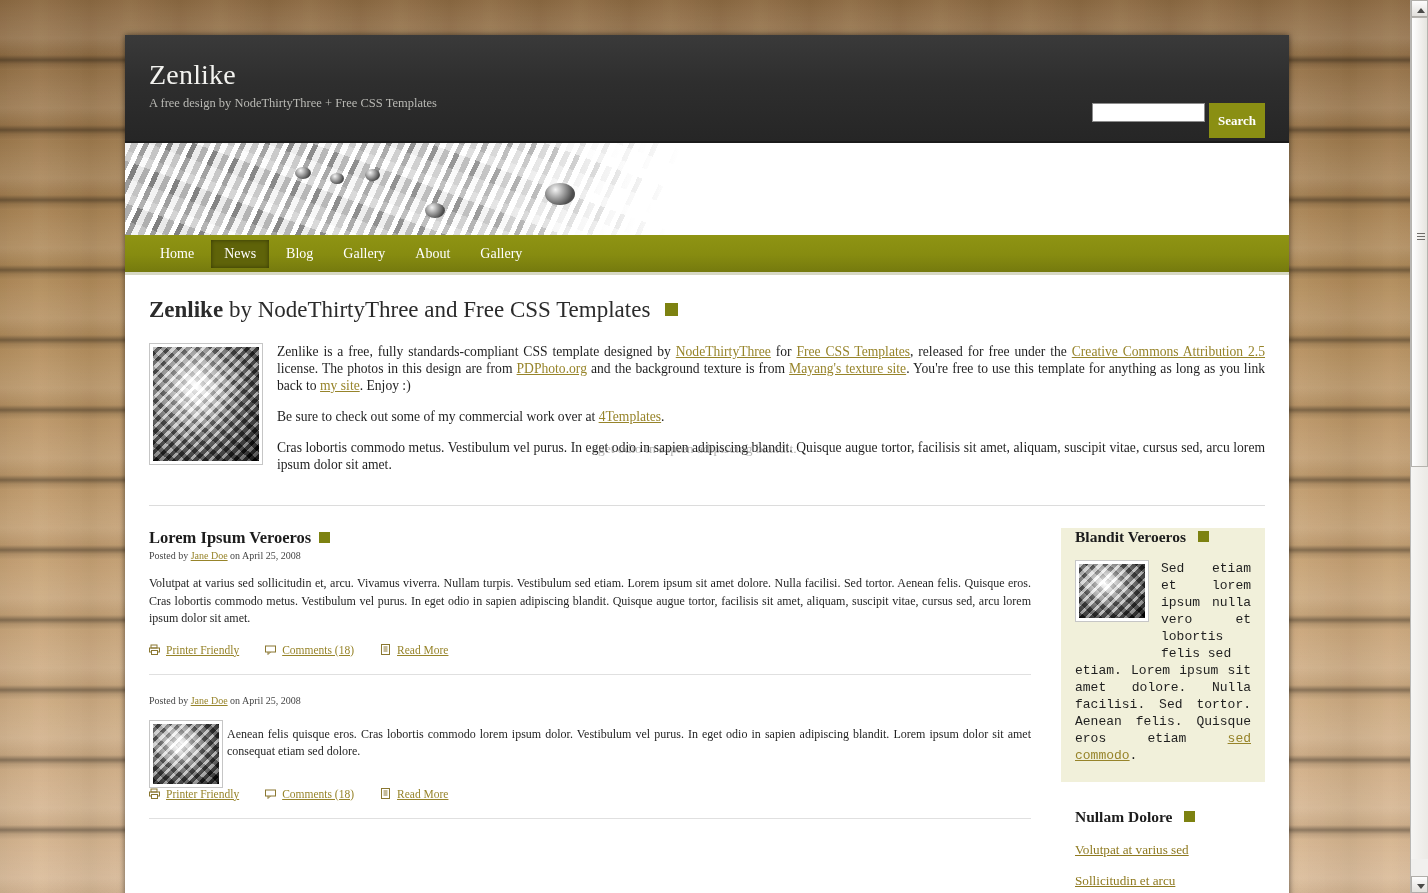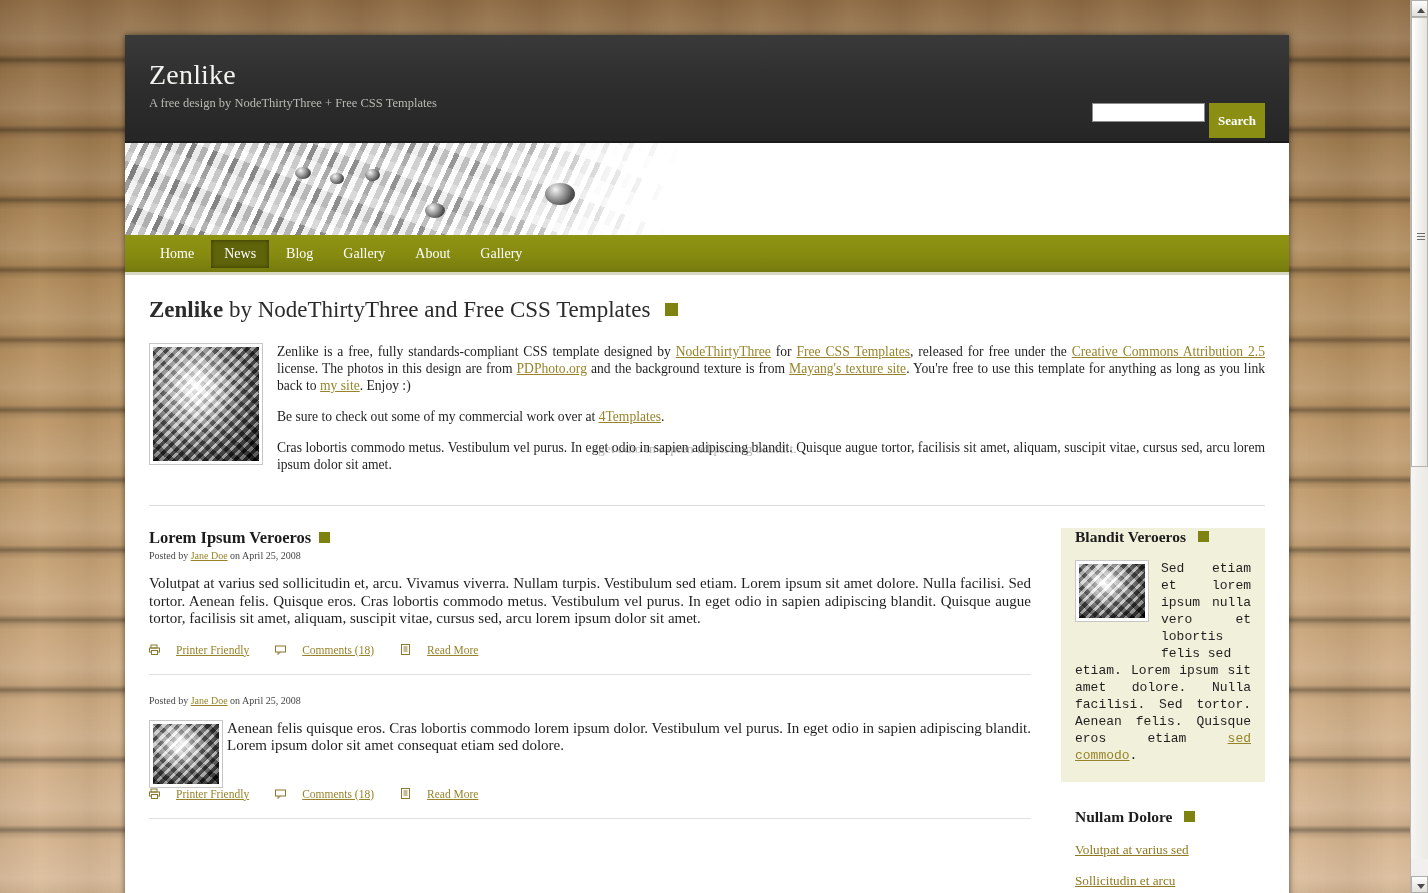--- a/index.html
+++ b/index.html
@@ -183,32 +183,32 @@
     margin:0; font-size:16.5px; color:#1c1c1c; font-weight:bold;
     font-family:"Liberation Serif", serif;
   }
   .post h3 .sqmark{ width:11px; height:11px; margin-left:8px; }
   .post .meta{
     margin:2px 0 14px 0; font-size:10px; color:#454545;
     font-family:"Liberation Serif", serif;
   }
   .post .meta a{ color:#97842a; }
   .post p{
-    margin:0 0 16px 0; font-size:15px; line-height:17.5px;
+    margin:6px 0 16px 0; font-size:12px; line-height:17.5px;
     text-align:justify; color:#1f1f1f;
   }
   .post .with-thumb{ display:flex; gap:4px; }
   .post .with-thumb .thumb{
     width:74px; height:68px; flex:0 0 74px;
     border:1px solid #c6c6c6; padding:3px; background:#fff;
   }
   .postlinks{ display:flex; gap:26px; align-items:center; padding-bottom:14px; }
   .postlinks a{
     font-size:11.5px; color:#97842a; text-decoration:underline;
-    display:inline-flex; align-items:center; gap:16px;
+    display:inline-flex; align-items:center; gap:6px;
   }
   .ic{ width:11px; height:11px; display:inline-block; flex:0 0 11px; }
   .post-sep{ border:none; border-top:1px solid #e0e0e0; margin:0 0 20px 0; }
 
   
   .side-box{
     background:#f1f0da; padding:0 14px 18px 14px; margin-bottom:26px;
   }
   .side-plain{ padding:0 14px; }
   .side-box h3, .side-plain h3{

